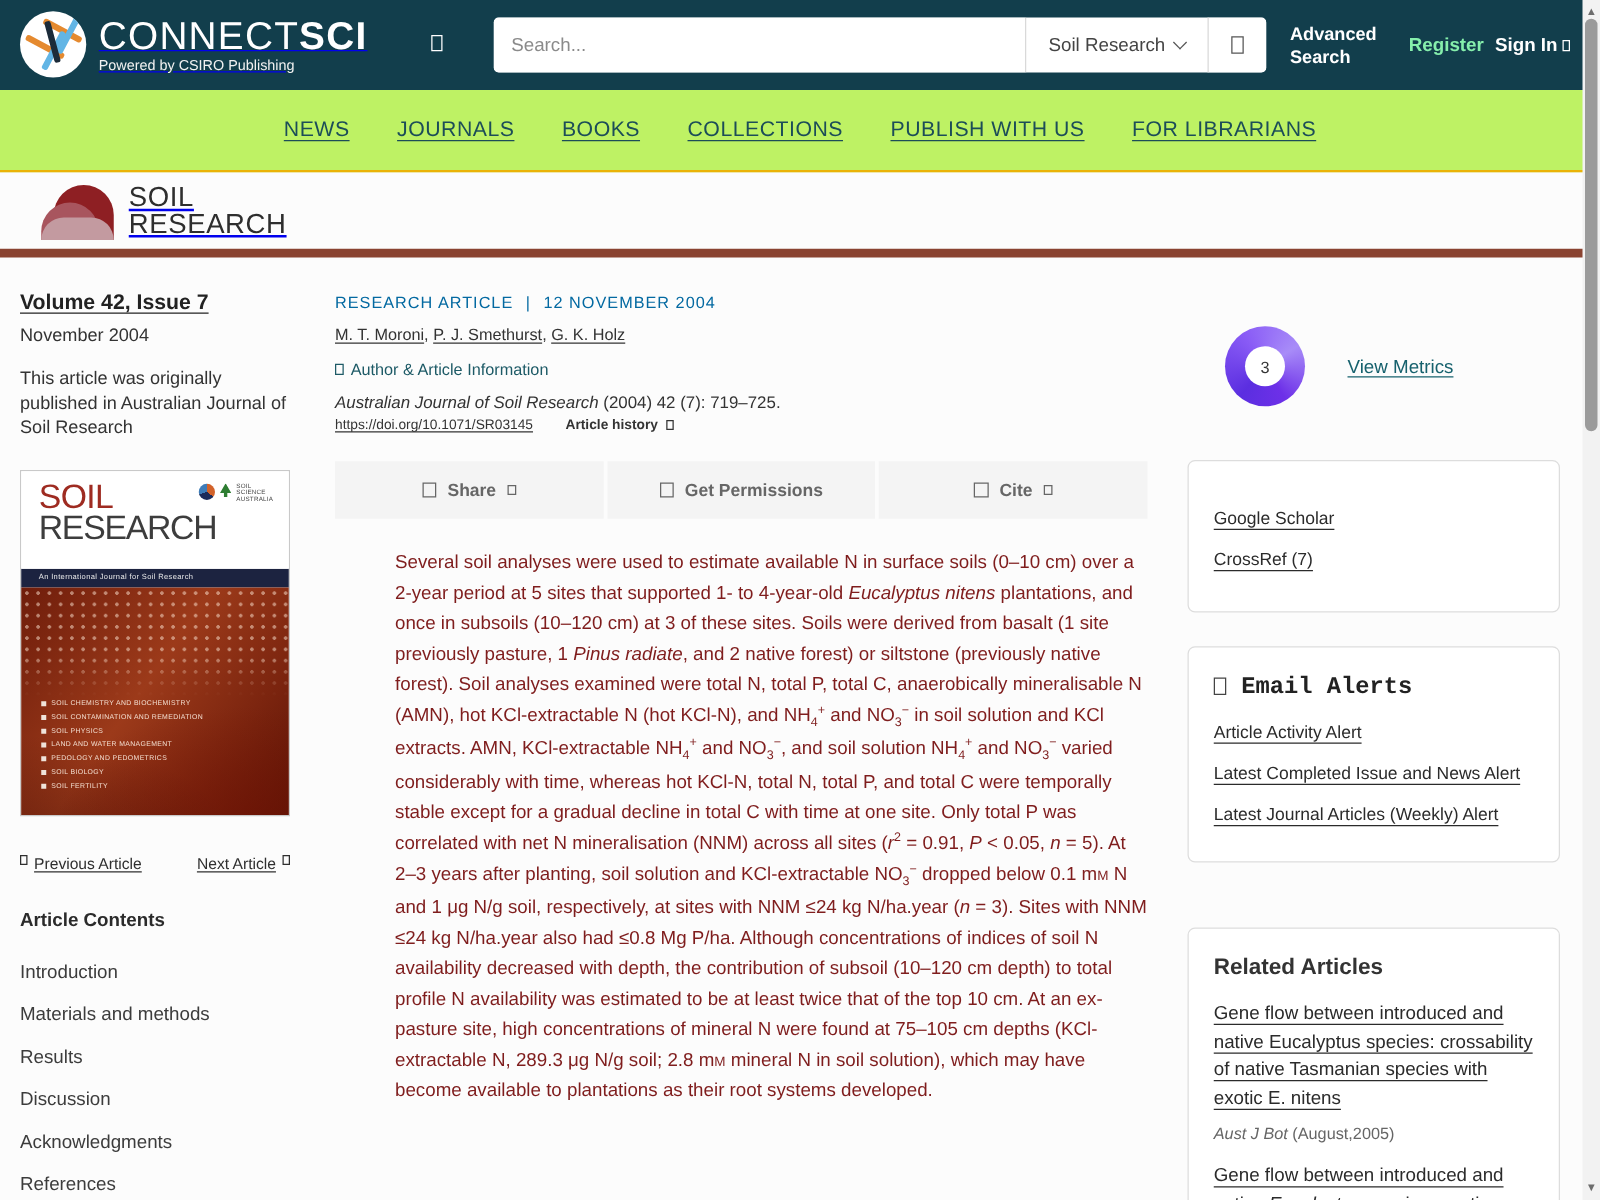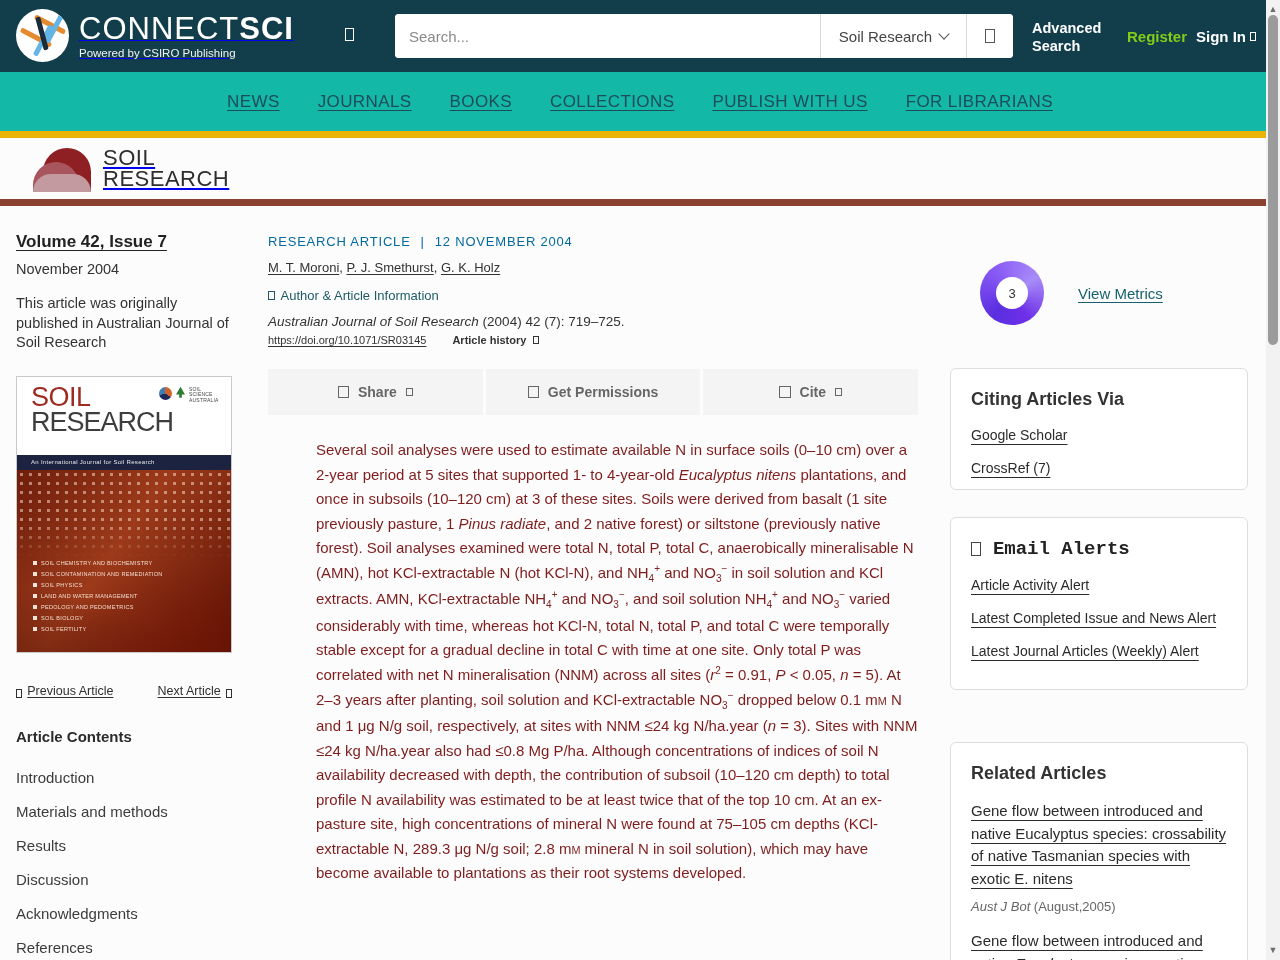--- a/index.html
+++ b/index.html
@@ -34,29 +34,29 @@
                       font-family:inherit; color:#333; }
   .searchwrap input::placeholder { color:#8a8a8a; }
   .scopebox { width:146px; border-left:1px solid #d9d9d9; display:flex; align-items:center;
               justify-content:center; gap:8px; font-size:15px; color:#444; cursor:pointer; }
   .chev { width:8px; height:8px; border-right:1.6px solid #555; border-bottom:1.6px solid #555;
           transform:rotate(45deg); margin-top:-4px; }
   .searchbtn { width:47px; border-left:1px solid #d9d9d9; display:flex; align-items:center;
                justify-content:center; color:#555; font-size:16px; cursor:pointer; background:#fff; border-top:none; border-bottom:none; border-right:none; }
   .advsearch { position:absolute; left:1032px; top:19px; color:#fff; font-size:14.5px; font-weight:600;
                line-height:1.25; text-decoration:none; }
-  .register { position:absolute; left:1127px; top:28px; color:#84cc16; font-size:15px; font-weight:600; text-decoration:none; }
+  .register { position:absolute; left:1127px; top:28px; color:#86efac; font-size:15px; font-weight:600; text-decoration:none; }
   .signin { position:absolute; left:1196px; top:28px; color:#fff; font-size:15px; font-weight:600;
             text-decoration:none; display:flex; align-items:center; gap:4px; }
   .signin .tofu { width:.42em; height:.6em; }
 
   
-  .mainnav { position:absolute; left:0; top:72px; width:1280px; height:66px; background:#14b8a6;
+  .mainnav { position:absolute; left:0; top:72px; width:1280px; height:66px; background:#bef264;
              display:flex; align-items:center; justify-content:center; gap:38px;
-             border-bottom:7px solid #eab308; }
+             border-bottom:2px solid #eab308; }
   .mainnav a { color:#1c4d58; font-size:17px; letter-spacing:.4px; text-decoration:underline;
                text-underline-offset:3px; }
 
   
   .jbanner { position:absolute; left:0; top:138px; width:1280px; height:61px; background:#fcfcfc; }
   .jbrand { position:absolute; left:33px; top:8px; display:flex; align-items:center; gap:12px; }
   .domes { position:relative; width:58px; height:46px; }
   .dome-back { position:absolute; left:10px; top:2px; width:48px; height:44px;
                border-radius:48px 48px 0 0; background:#8e1f23; }
   .dome-mid  { position:absolute; left:0px; top:16px; width:46px; height:30px;
@@ -99,21 +99,21 @@
       background-size:9px 9px;
       -webkit-mask-image:linear-gradient(#000 60%, transparent); mask-image:linear-gradient(#000 60%, transparent); }
   .cover-topics { position:absolute; left:16px; bottom:20px; list-style:none; }
   .cover-topics li { font-size:5.5px; color:#f3ddcf; letter-spacing:.3px; margin-top:5px;
                      display:flex; align-items:center; gap:4px; }
   .cover-topics li::before { content:""; width:4px; height:4px; background:#efe3da; flex:0 0 auto; }
 
   .prevnext { margin-top:31px; display:flex; justify-content:space-between; align-items:center;
               font-size:12.5px; }
   .prevnext a { color:#2f2f2f; text-decoration:underline; text-underline-offset:2px;
-                display:flex; align-items:flex-end; gap:5px; }
+                display:flex; align-items:flex-start; gap:5px; }
   .prevnext .tofu { width:.5em; height:.68em; }
   .contents-title { margin-top:30px; font-size:15px; font-weight:700; color:#2b2b2b; }
   .contents { list-style:none; margin-top:24px; }
   .contents li { font-size:15px; color:#3c3c3c; margin-bottom:17px; cursor:pointer; }
 
   
   .main { position:absolute; left:268px; top:206px; width:650px; }
   .eyebrow { margin-top:28px; font-size:13px; letter-spacing:.8px; color:#0369a1; display:flex; gap:10px; }
   .title { margin-top:13px; font-size:23px; font-weight:700; color:#3a3a3a; line-height:1.32; }
   .title .tofu { width:.5em; height:.68em; border-width:1.5px; color:#555; margin-left:6px; }
@@ -332,21 +332,20 @@
 
 <aside class="right">
   <div class="metricsrow">
     <div class="donut">
       <div class="donut-hole">3</div>
     </div>
     <a class="viewmetrics" href="#">View Metrics</a>
   </div>
 
   <section class="card card-citing">
-    <h3>Citing Articles Via</h3>
     <a class="cl" href="#">Google Scholar</a>
     <a class="cl" href="#">CrossRef (7)</a>
   </section>
 
   <section class="card card-alerts">
     <div class="alerts-head">
       <span class="tofu"></span>
       <span>Email Alerts</span>
     </div>
     <a class="cl" href="#">Article Activity Alert</a>

